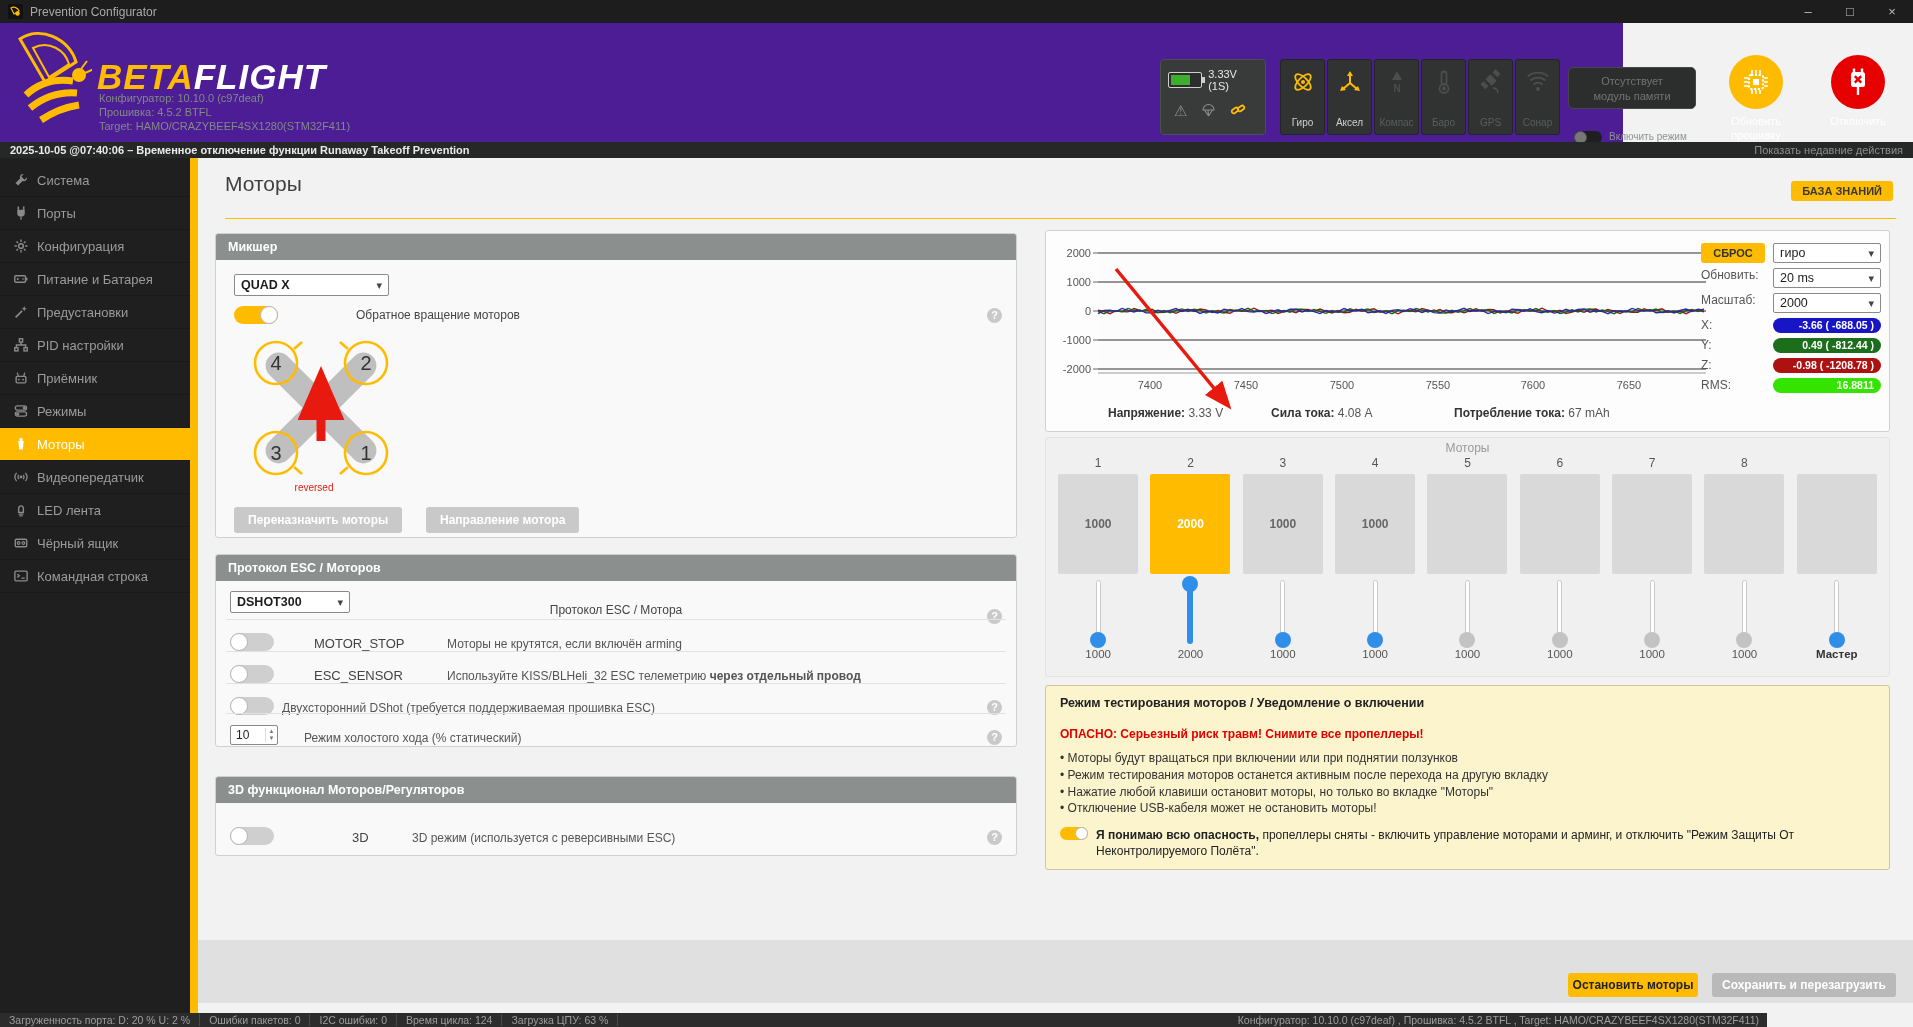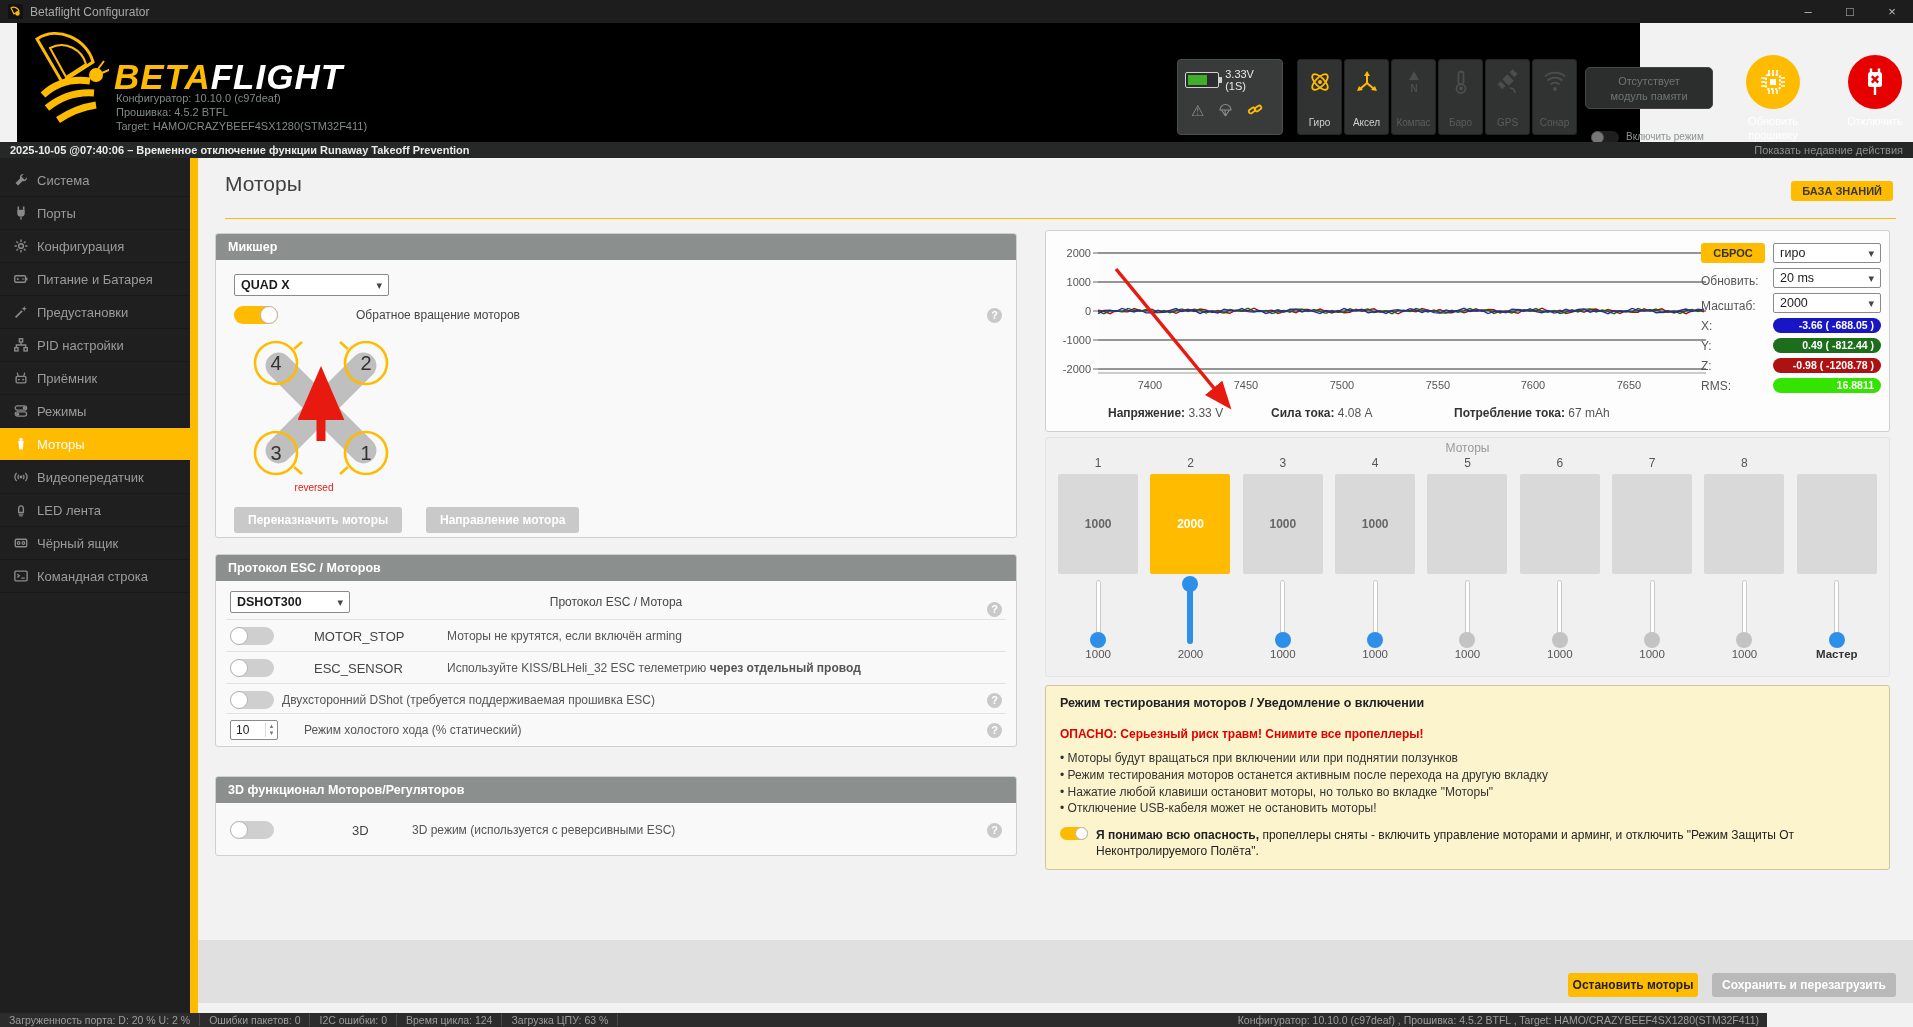--- a/index.html
+++ b/index.html
@@ -5,21 +5,21 @@
 *{margin:0;padding:0;box-sizing:border-box}
 html,body{width:1913px;height:1027px;overflow:hidden;font-family:"Liberation Sans",sans-serif;background:#f2f2f2}
 #app{position:relative;width:1913px;height:1027px}
 svg{display:block}
 
 #titlebar{position:absolute;left:0;top:0;width:1913px;height:23px;background:#1d1d1d;display:flex;align-items:center;color:#a9a9a9;font-size:12px}
 #titlebar .appico{width:15px;height:15px;margin:0 7px 0 8px;background:#111;border-radius:2px;display:flex;align-items:center;justify-content:center}
 #titlebar .wctrls{margin-left:auto;display:flex}
 #titlebar .wbtn{width:42px;text-align:center;font-size:13px;color:#bdbdbd;cursor:default}
 
-#header{position:absolute;left:17px;top:23px;width:1623px;height:119px;background:#000000}
+#header{position:absolute;left:0;top:23px;width:1623px;height:119px;background:#4c1d95}
 #logo{position:absolute;left:14px;top:6px}
 #brand{position:absolute;left:97px;top:34px;font-size:35px;font-weight:bold;font-style:italic;letter-spacing:1px;color:#fff}
 #brand .beta{color:#ffbb00}
 .verline{position:absolute;left:99px;font-size:11px;color:#818a86}
 
 #battbox{position:absolute;left:1160px;top:36px;width:106px;height:76px;background:#383b3a;border:1px solid #4b4f4d;border-radius:4px;padding:8px 7px}
 #battrow{display:flex;align-items:center;gap:6px}
 .batt{position:relative;width:36px;height:16px;border:1px solid #cfcfcf;border-radius:2px;background:#2c2e2d}
 .batt .fill{position:absolute;left:2px;top:2px;bottom:2px;width:60%;background:#3fae2a}
 .batt .nub{position:absolute;right:-4px;top:4px;width:3px;height:6px;background:#cfcfcf}
@@ -80,37 +80,37 @@
 #mixer .sel{position:absolute;left:18px;top:40px;width:155px}
 #mixerTogRow{position:absolute;left:18px;top:72px;display:flex;align-items:center}
 #mixerTogRow .lbl{position:absolute;left:122px;width:260px;font-size:12px;color:#454545}
 #mixer .help{top:74px}
 #quadsvg{position:absolute;left:20px;top:95px}
 .gbtn{position:absolute;height:26px;background:#c9c9c9;color:#fff;font-size:12px;font-weight:bold;border:none;border-radius:3px;padding:0 14px}
 #remapBtn{left:18px;top:273px}
 #dirBtn{left:210px;top:273px}
 
 #escp{left:17px;top:396px;width:802px;height:193px}
-.erow{position:absolute;left:0;width:100%;height:30px;display:flex;align-items:center}
+.erow{position:absolute;left:0;width:100%;height:30px;display:flex;align-items:flex-end}
 .erow .tg{margin-left:14px}
 .ename{position:absolute;left:98px;font-size:13px;color:#444}
 .edesc{position:absolute;left:231px;font-size:12px;color:#555}
 .erule{position:absolute;left:10px;right:10px;border-top:1px solid #e2e2e2}
 #escp .sel{position:absolute;left:14px;width:120px}
 #protoLbl{position:absolute;width:100%;text-align:center;font-size:12px;color:#454545}
 .numwrap{position:absolute;left:14px;width:48px;height:20px;background:#fff;border:1px solid #8a8a8a;border-radius:2px;display:flex;align-items:center}
 .numwrap .nval{flex:1;font-size:12px;color:#222;padding-left:5px}
 .numwrap .spin{width:12px;display:flex;flex-direction:column;align-items:center;font-size:6px;color:#777;line-height:1.1;border-left:1px solid #ddd}
 
 #tdp{left:17px;top:618px;width:802px;height:80px}
 
 #graphp{left:847px;top:72px;width:845px;height:202px;background:#fdfdfd}
 #plotwrap{position:absolute;left:8px;top:8px}
 #ctrls{position:absolute;right:8px;top:12px;width:180px;display:flex;flex-direction:column;gap:5px}
-.crow{display:flex;align-items:flex-end;height:20px}
+.crow{display:flex;align-items:flex-start;height:20px}
 .crow .clbl{flex:1;font-size:12px;color:#555}
 .crow .sel{width:108px;height:20px;font-weight:normal;font-size:12.5px}
 #resetBtn{width:64px;height:20px;background:#ffbb00;border-radius:3px;color:#333;font-size:11px;font-weight:bold;text-align:center;line-height:20px;margin-right:8px}
 .badge{width:108px;height:15px;border-radius:8px;color:#fff;font-size:10.5px;font-weight:bold;text-align:right;padding-right:7px;line-height:15px}
 .bx{background:#1715c4}.by{background:#1c6e1c}.bz{background:#ad1111}.brms{background:#35e300}
 #inforow{position:absolute;left:0;bottom:9px;width:700px;height:16px;font-size:12px}
 #inforow b{color:#333}#inforow span{color:#555}
 .ipair{position:absolute;white-space:nowrap}
 #arrowsvg{position:absolute;left:0;top:0;pointer-events:none}
 
@@ -153,21 +153,21 @@
 
 <div id="app">
 
   <div id="titlebar">
     <span class="appico">
       <svg width="11" height="11" viewBox="0 0 11 11">
           <path d="M1 2 C4 0 8 2 9 5 L4 8 Z" fill="none" stroke="#ffbb00" stroke-width="1.2"></path>
           <circle cx="7.5" cy="7.5" r="2.2" fill="#ffbb00"></circle>
         </svg>
     </span>
-    <span>Betaflight Configurator</span>
+    <span>Prevention Configurator</span>
     <span class="wctrls">
       <span class="wbtn">–</span>
       <span class="wbtn">□</span>
       <span class="wbtn">×</span>
     </span>
   </div>
 
   <div id="header">
     <span id="logo">
       <svg width="78" height="104" viewBox="0 0 78 104">

